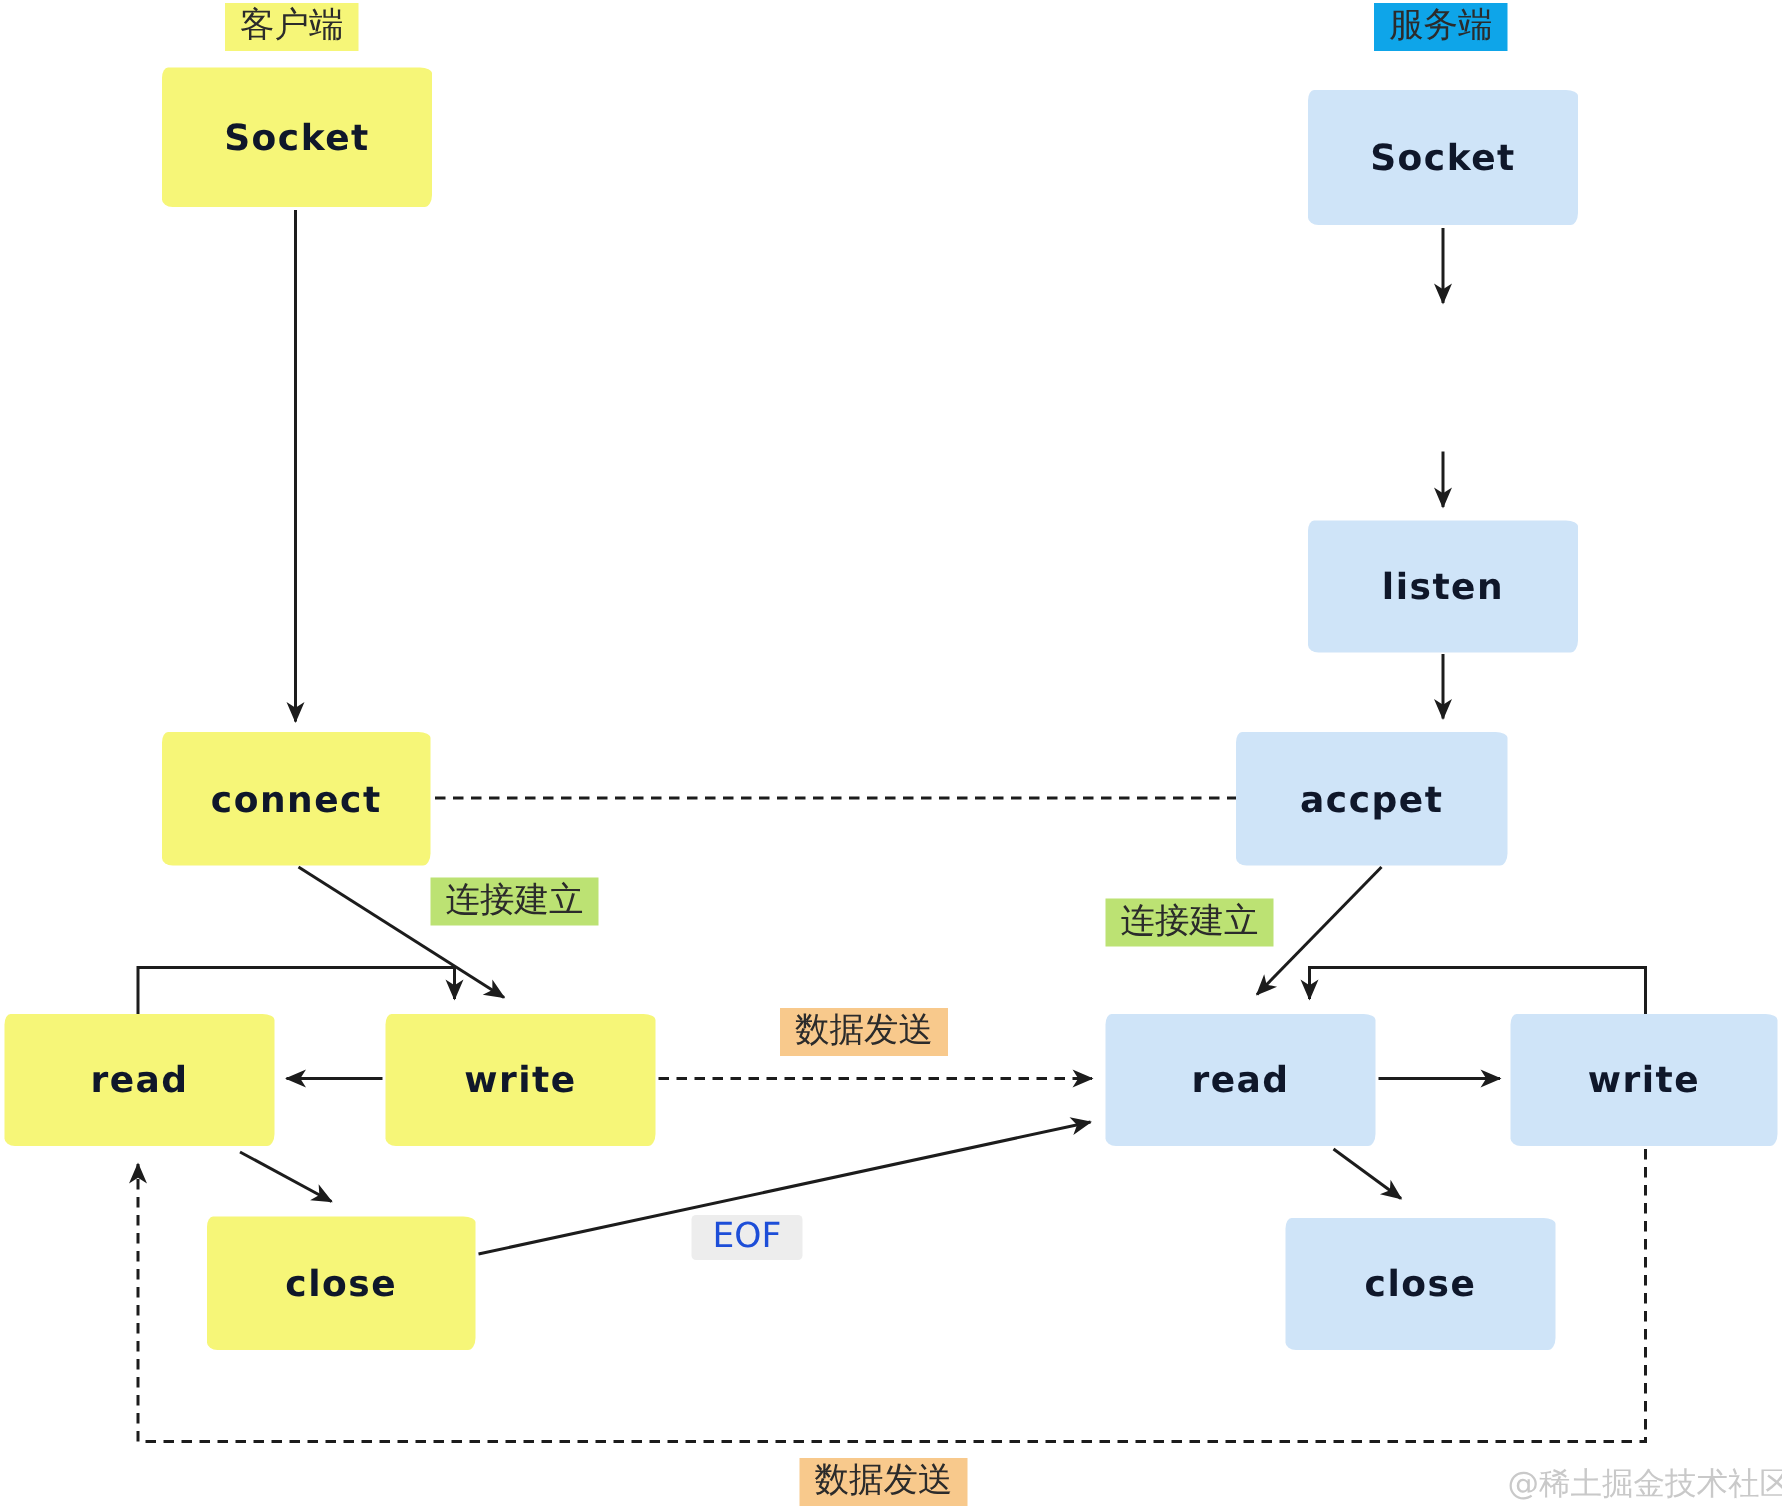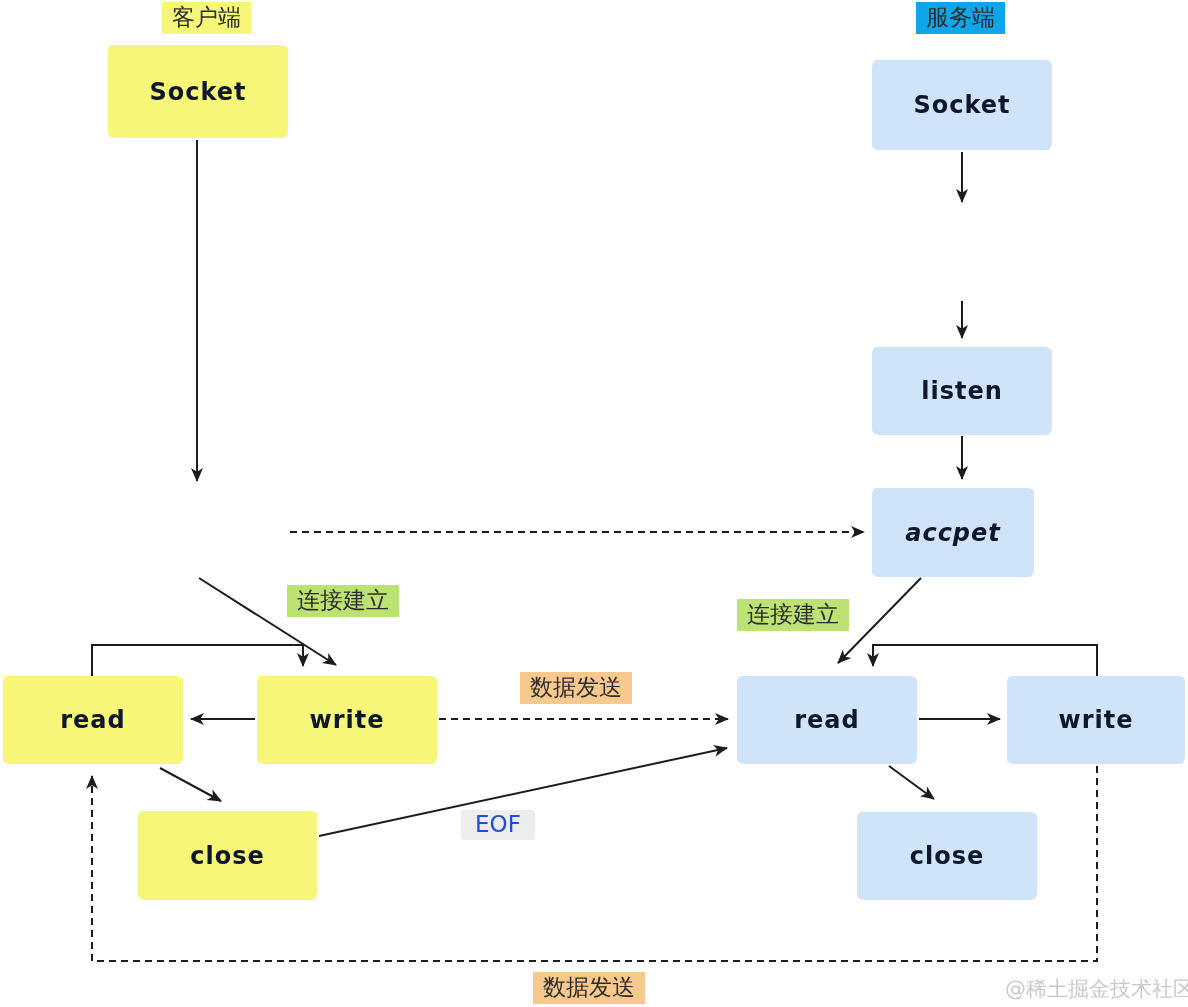--- a/index.html
+++ b/index.html
@@ -18,21 +18,21 @@
     letter-spacing:1px;
     border-radius:4px 8px 5px 7px / 7px 4px 8px 5px;
   }
   .yellow { background:#f6f678; }
   .blue   { background:#cfe4f8; }
   .tag {
     position:absolute;
     font-size:23px; color:#2b2b2b;
     padding:2px 10px; white-space:nowrap; line-height:1.2;
   }
-  .tag-yellow { background:#f6f678;margin-left:12px; }
+  .tag-yellow { background:#f6f678; }
   .tag-blue   { background:#0ea5e9; }
   .tag-pink   { background:#f8c9ce; }
   .tag-green  { background:#bce273; }
   .tag-orange { background:#f8c98c; }
   .tag-gray   { background:#ededed; color:#1d4ed8; border-radius:3px; }
   .watermark {
     position:absolute; left:1005px; top:975px;
     font-size:21px; color:#c9c9c9; white-space:nowrap;
   }
 </style>
@@ -68,27 +68,28 @@
     <path d="M919,719 L1000,719" marker-end="url(#arw)"></path>
     <path d="M889,766 L934,799" marker-end="url(#arw)"></path>
 
     <path d="M1097,766 L1097,961 L92,961 L92,776" stroke-dasharray="7 5" marker-end="url(#arw)"></path>
   </svg>
 
   <div class="tag tag-yellow" style="left:150px; top:2px;">客户端</div>
   <div class="tag tag-blue" style="left:916px; top:2px;">服务端</div>
 
   <div class="node yellow" style="left:108px; top:45px;  width:180px; height:93px;">Socket</div>
+  <div class="node yellow" style="left:108px; top:488px; width:179px; height:89px;">connect</div>
   <div class="node yellow" style="left:3px;   top:676px; width:180px; height:88px;">read</div>
   <div class="node yellow" style="left:257px; top:676px; width:180px; height:88px;">write</div>
   <div class="node yellow" style="left:138px; top:811px; width:179px; height:89px;">close</div>
 
   <div class="node blue" style="left:872px;  top:60px;  width:180px; height:90px;">Socket</div>
   <div class="node blue" style="left:872px;  top:347px; width:180px; height:88px;">listen</div>
-  <div class="node blue" style="left:872px;  top:488px; width:162px; height:89px;font-style:italic;">accpet</div>
+  <div class="node blue" style="left:824px;  top:488px; width:181px; height:89px;">accpet</div>
   <div class="node blue" style="left:737px;  top:676px; width:180px; height:88px;">read</div>
   <div class="node blue" style="left:1007px; top:676px; width:178px; height:88px;">write</div>
   <div class="node blue" style="left:857px;  top:812px; width:180px; height:88px;">close</div>
 
   <div class="tag tag-green" style="left:287px; top:585px;">连接建立</div>
   <div class="tag tag-green" style="left:737px; top:599px;">连接建立</div>
   <div class="tag tag-orange" style="left:520px; top:672px;">数据发送</div>
   <div class="tag tag-gray" style="left:461px; top:810px; padding:1px 14px;">EOF</div>
   <div class="tag tag-orange" style="left:533px; top:972px;">数据发送</div>
 

